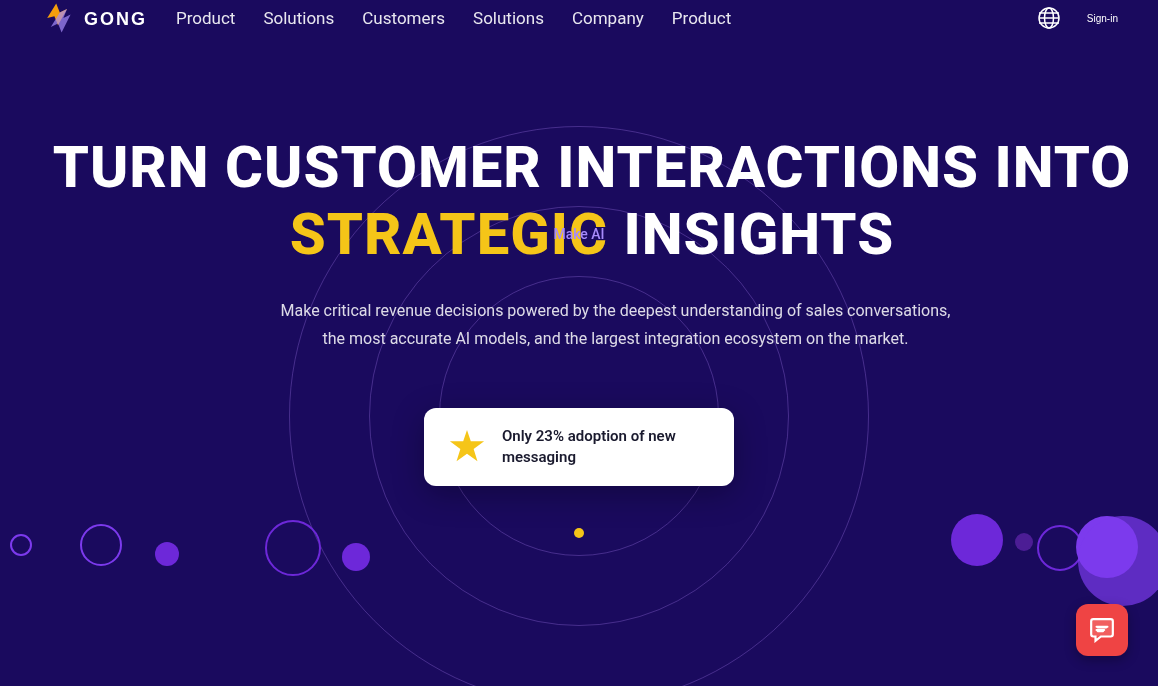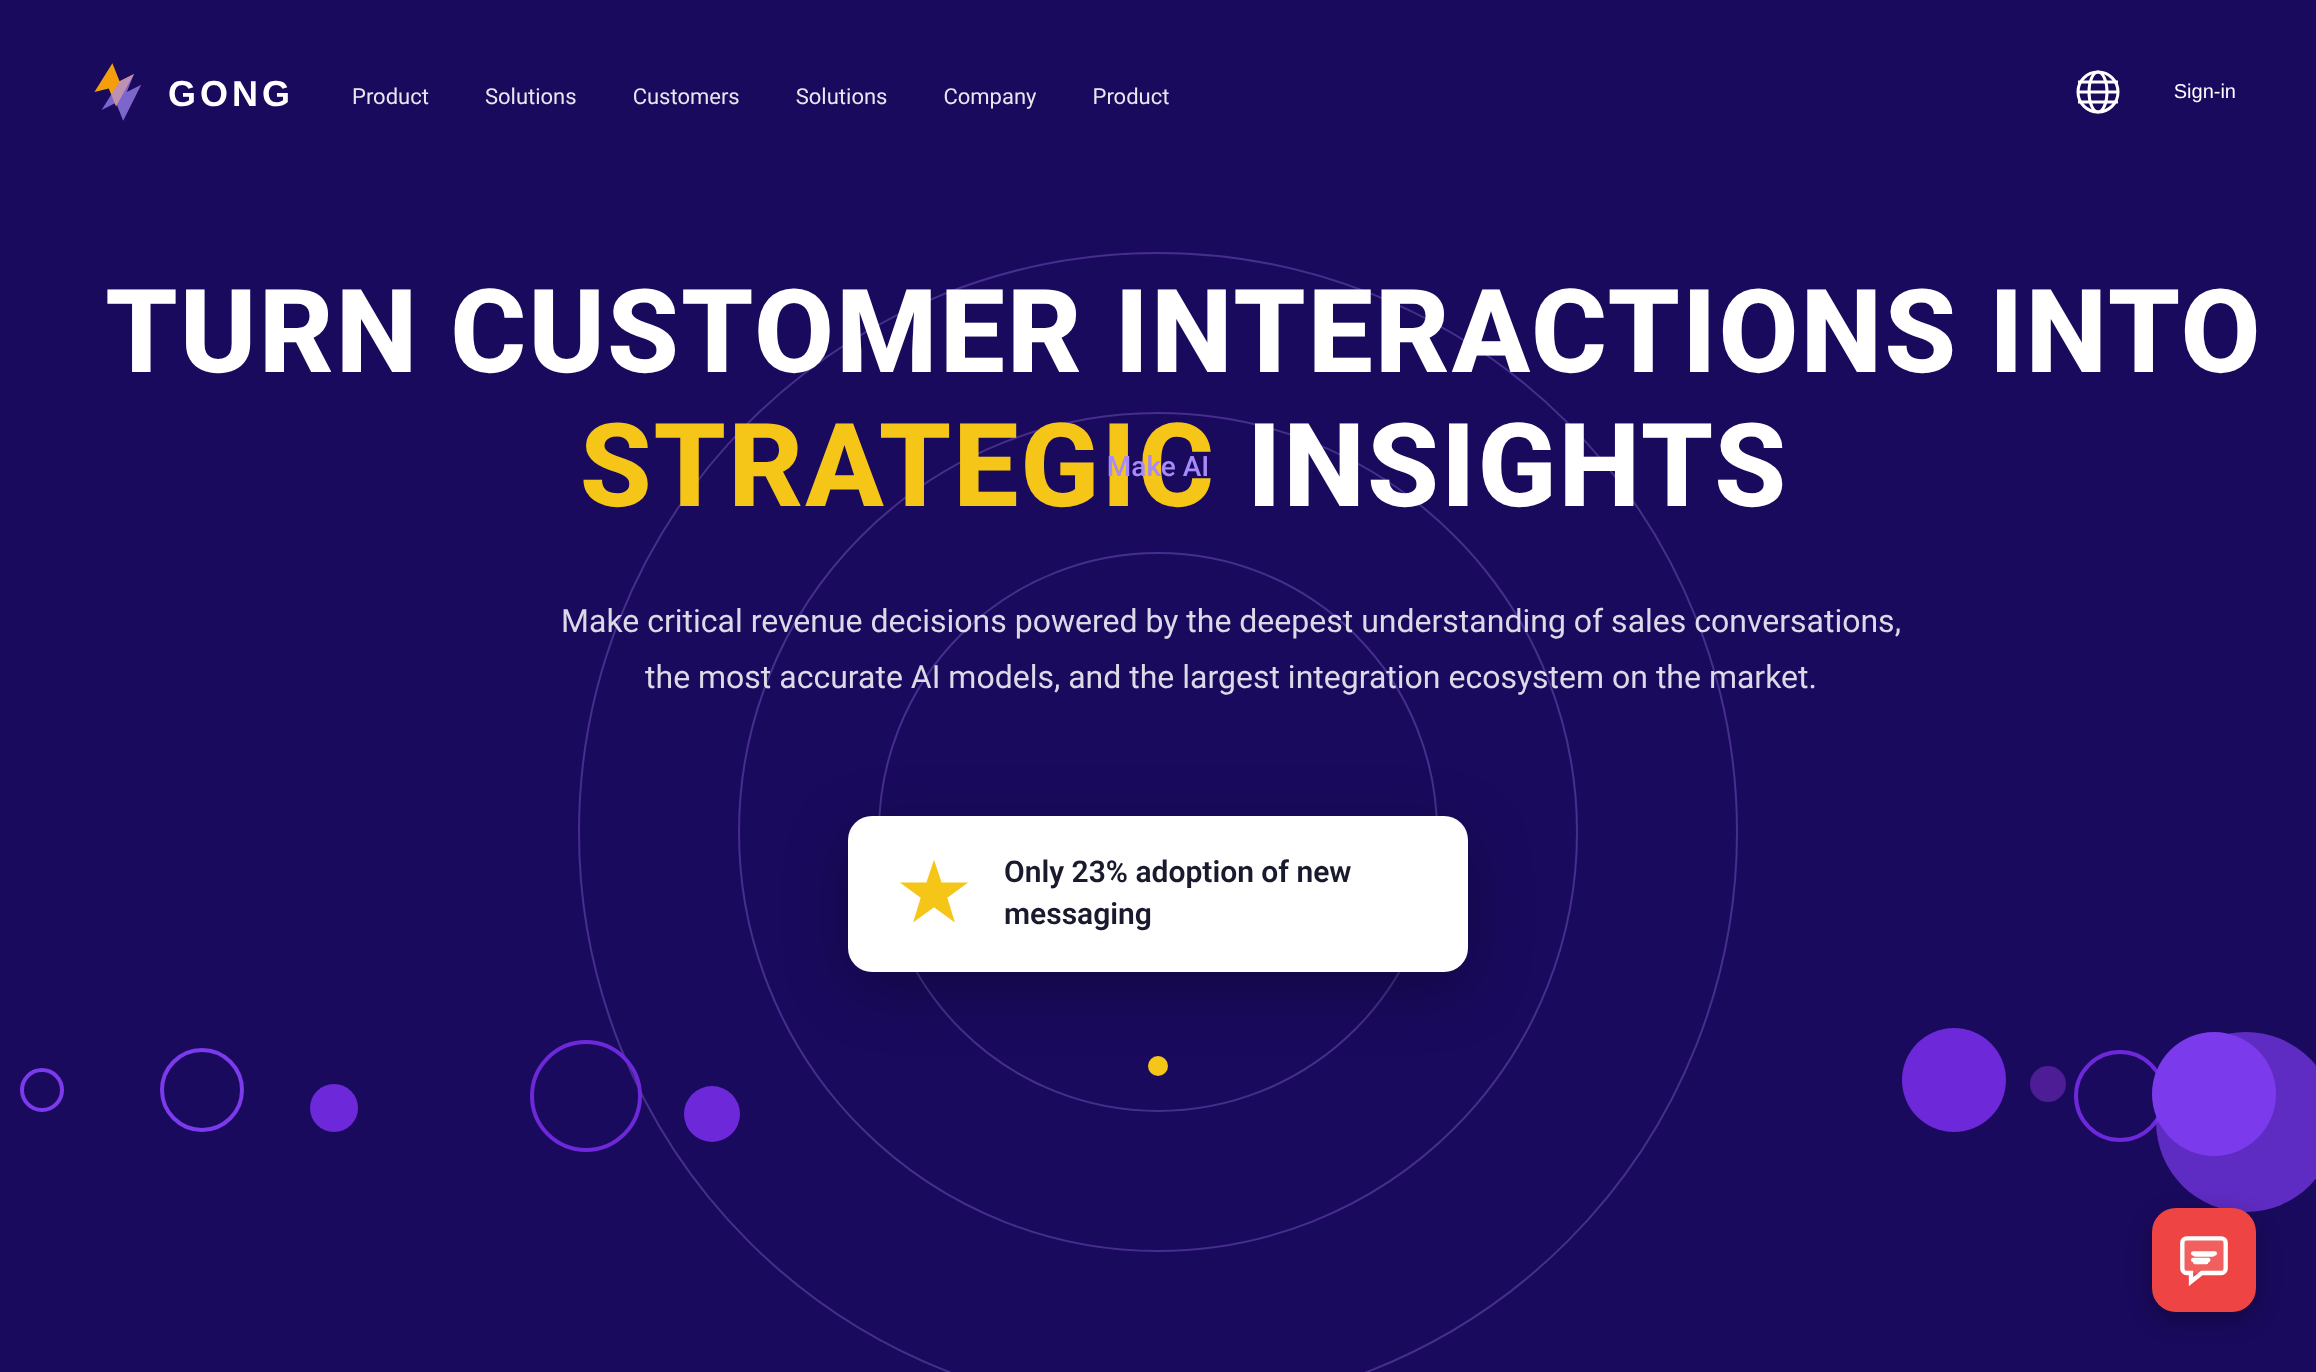--- a/index.html
+++ b/index.html
@@ -12,21 +12,21 @@
       width: 1158px;
       height: 686px;
       overflow: hidden;
       font-family: -apple-system, BlinkMacSystemFont, 'Segoe UI', Roboto, sans-serif;
       background-color: #1a0a5e;
     }
 
     
     .navbar {
       display: flex;
-      align-items: flex-end;
+      align-items: flex-start;
       justify-content: space-between;
       padding: 0 40px;
       height: 64px;
       background-color: #1a0a5e;
       position: relative;
       z-index: 100;
     }
 
     .nav-left {
       display: flex;
@@ -49,21 +49,21 @@
     .nav-links {
       display: flex;
       align-items: center;
       gap: 28px;
       list-style: none;
     }
 
     .nav-links li a {
       color: #ffffff;
       text-decoration: none;
-      font-size: 11px;
+      font-size: 17px;
       font-weight: 400;
       opacity: 0.9;
       cursor: pointer;
     }
 
     .nav-right {
       display: flex;
       align-items: center;
       gap: 20px;
     }

